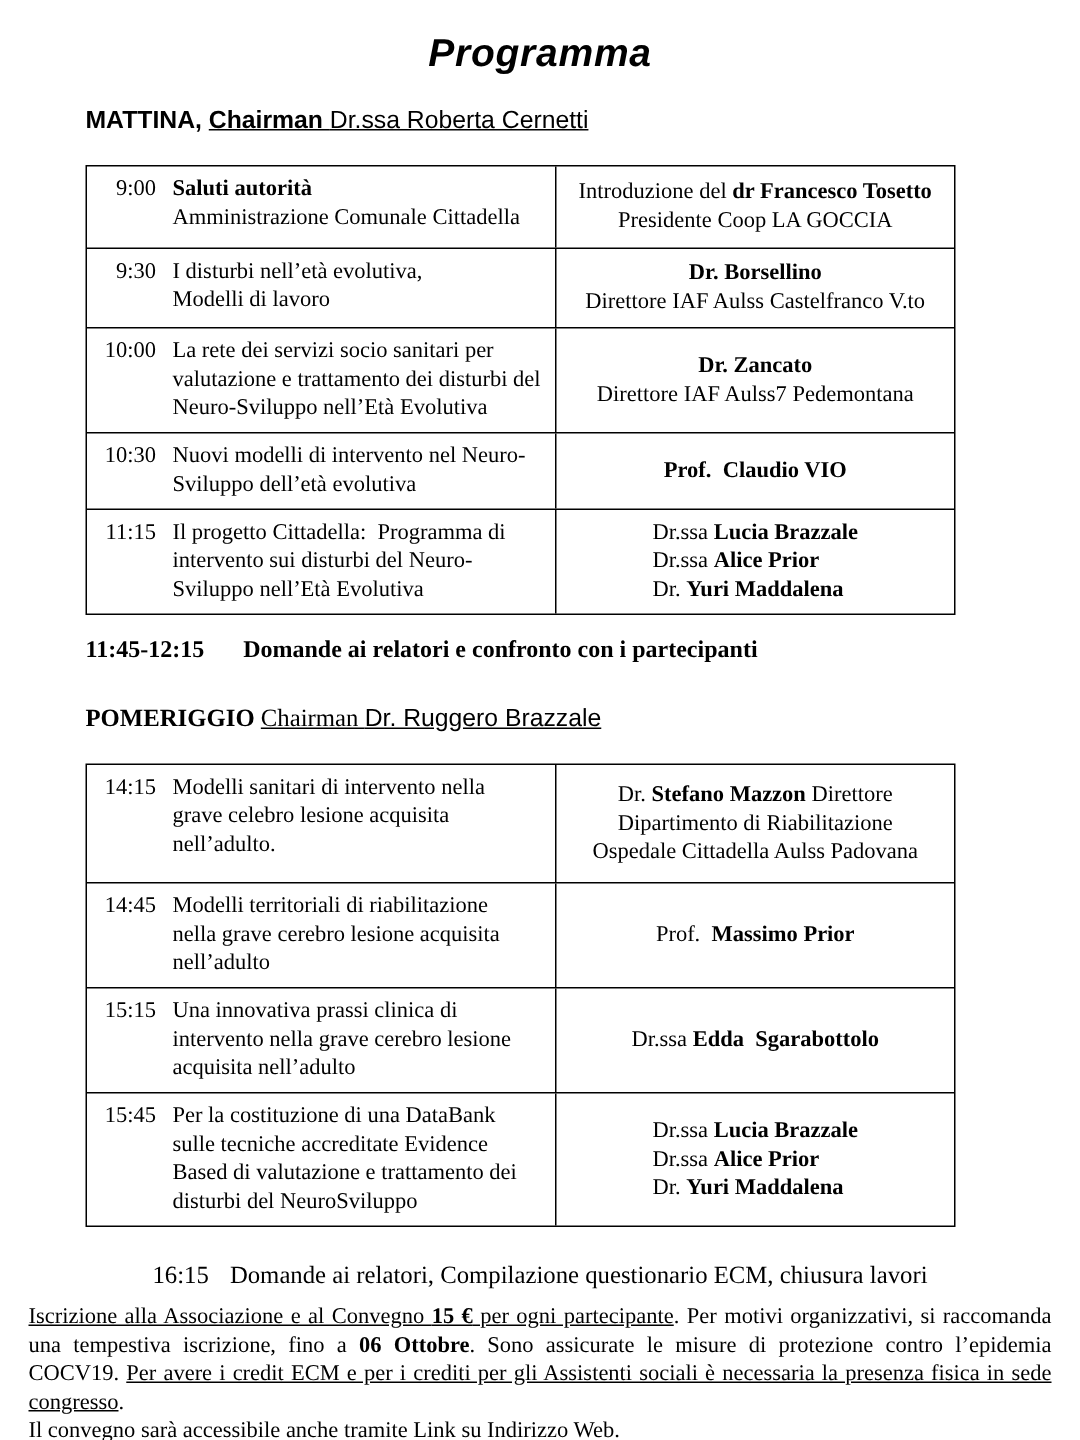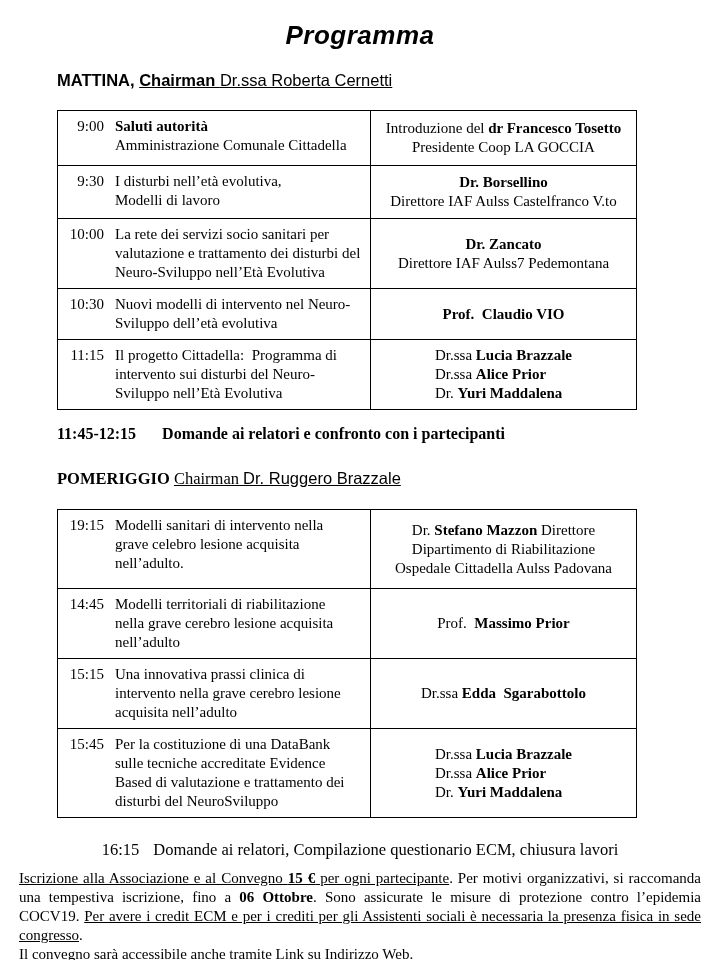--- a/index.html
+++ b/index.html
@@ -152,21 +152,21 @@
 <div class="interlude">
   <span>11:45-12:15</span>
   <span>Domande ai relatori e confronto con i partecipanti</span>
 </div>
 
 <div class="session-head pm"><span class="b">POMERIGGIO </span><span class="i u">Chairman </span><span class="u sans"> Dr. Ruggero Brazzale</span></div>
 
 <div class="ptable">
   <div class="trow" style="min-height:78px">
     <div class="cell-left">
-      <div class="time">19:15</div>
+      <div class="time">14:15</div>
       <div class="desc">
           <div class="tline"><span>Modelli sanitari di intervento nella</span></div>
           <div class="tline"><span>grave celebro lesione acquisita</span></div>
           <div class="tline"><span>nell’adulto.</span></div>
         </div>
     </div>
     <div class="cell-right" data-align="center">
       <div class="rich-lines">
           <div class="tline"><span>Dr. </span><span class="b">Stefano Mazzon</span><span> </span><span class="i">Direttore</span></div>
           <div class="tline"><span class="i">Dipartimento di Riabilitazione</span></div>

